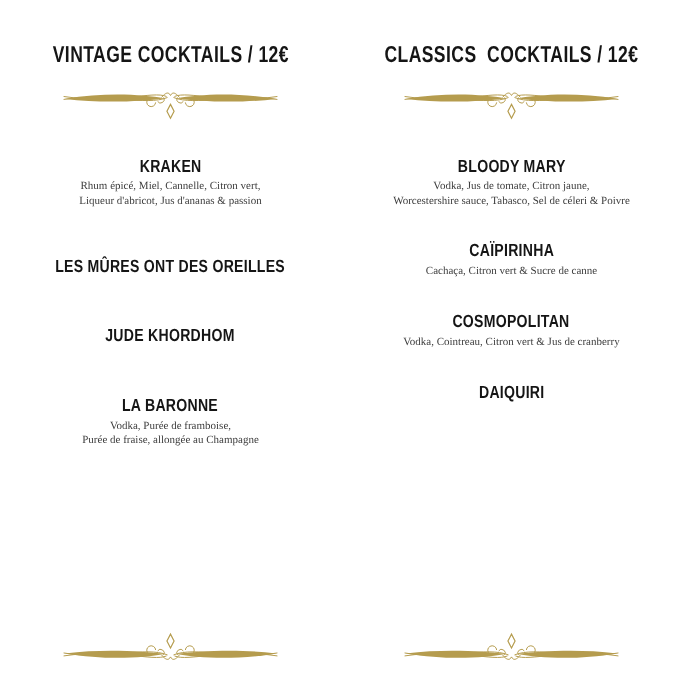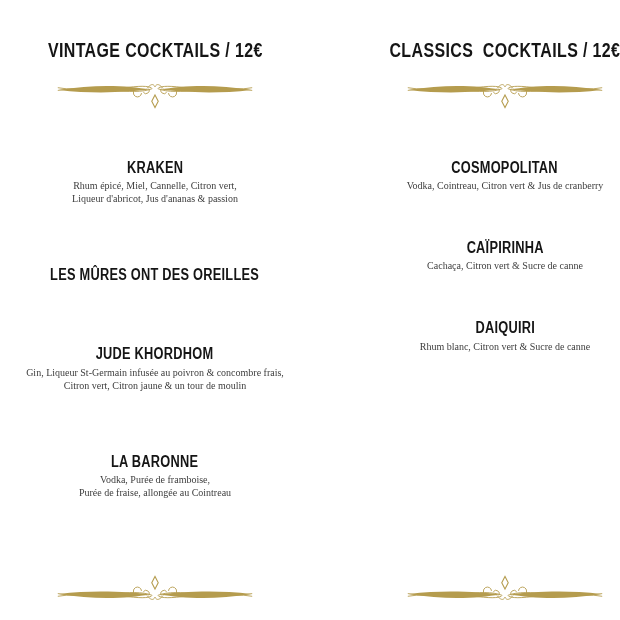--- a/index.html
+++ b/index.html
@@ -4,36 +4,35 @@
 <style>
   html,body{margin:0;padding:0;background:#ffffff;}
   body{
     width:620px;height:620px;overflow:hidden;
     font-family:"Liberation Sans",sans-serif;color:#1c1c1c;
   }
   .page{
     width:536px;height:620px;box-sizing:border-box;
     display:grid;grid-template-columns:310px 310px;
     padding-top:38px;
-    gap:40px;
   }
   .col{
     display:flex;flex-direction:column;align-items:center;
     text-align:center;height:582px;box-sizing:border-box;
   }
   .col-title{
     font-size:21px;font-weight:700;letter-spacing:.5px;line-height:1.1;
     transform:scaleX(.76);transform-origin:center;
     display:inline-block;white-space:pre;color:#151515;
   }
   .flourish{margin-top:15px;margin-bottom:30px;}
   .flourish svg{display:block;}
   .flourish.flipped svg{transform:scaleY(-1);}
   .bottom-flourish{margin-top:auto;margin-bottom:12px;}
-  .menu-item{margin-bottom:30px;margin-top:16px;}
+  .menu-item{margin-bottom:30px;}
   .col-vintage .menu-item{margin-bottom:44px;}
   .item-name{
     font-size:16px;font-weight:700;letter-spacing:.3px;line-height:1.2;
     transform:scaleX(.8);transform-origin:center;
     display:inline-block;white-space:pre;color:#151515;
   }
   .item-desc{
     font-size:10px;color:#3d3d3d;line-height:1.3;
     white-space:pre;margin-top:2px;font-family:Liberation Serif, serif;
   }
@@ -72,28 +71,26 @@
       <div class="item-desc">Rhum épicé, Miel, Cannelle, Citron vert,
 Liqueur d'abricot, Jus d'ananas &amp; passion</div>
     </div>
 
     <div class="menu-item">
       <div class="item-name">LES MÛRES ONT DES OREILLES</div>
     </div>
 
     <div class="menu-item">
       <div class="item-name">JUDE KHORDHOM</div>
-      <div class="item-desc">Gin, Liqueur St-Germain infusée au poivron &amp; concombre frais,
-Citron vert, Citron jaune &amp; un tour de moulin</div>
     </div>
 
     <div class="menu-item">
       <div class="item-name">LA BARONNE</div>
       <div class="item-desc">Vodka, Purée de framboise,
-Purée de fraise, allongée au Cointreau</div>
+Purée de fraise, allongée au Champagne</div>
     </div>
 
     <div class="flourish flipped bottom-flourish">
       <svg width="200" height="36" viewBox="0 0 220 40" xmlns="http://www.w3.org/2000/svg">
         <g fill="none" stroke="#b59c4e" stroke-width="1">
           <path d="M2,16 C45,9 85,23 107,14"></path>
           <path d="M218,16 C175,9 135,23 113,14"></path>
           <path d="M2,13 C55,21 92,7 106,13"></path>
           <path d="M218,13 C165,21 128,7 114,13"></path>
           <path d="M88,15 a4.5,4.5 0 1 0 7,4"></path>
@@ -128,34 +125,38 @@
           <path d="M101,14 C105,9 108,8 110,12 C112,8 115,9 119,14"></path>
           <path d="M110,21 L113.6,28 L110,35 L106.4,28 Z" stroke-width="1.2"></path>
         </g>
         <g fill="#b59c4e">
           <path d="M3,15.5 C45,8.5 82,11 104,15 C82,17.5 45,20.5 3,15.5 Z"></path>
           <path d="M217,15.5 C175,8.5 138,11 116,15 C138,17.5 175,20.5 217,15.5 Z"></path>
         </g>
       </svg>
     </div>
 
-
     <div class="menu-item">
-      <div class="item-name">COSMOPOLITAN</div>
-      <div class="item-desc">Vodka, Cointreau, Citron vert &amp; Jus de cranberry</div>
+      <div class="item-name">BLOODY MARY</div>
+      <div class="item-desc">Vodka, Jus de tomate, Citron jaune,
+Worcestershire sauce, Tabasco, Sel de céleri &amp; Poivre</div>
     </div>
 
     <div class="menu-item">
       <div class="item-name">CAÏPIRINHA</div>
       <div class="item-desc">Cachaça, Citron vert &amp; Sucre de canne</div>
     </div>
 
     <div class="menu-item">
+      <div class="item-name">COSMOPOLITAN</div>
+      <div class="item-desc">Vodka, Cointreau, Citron vert &amp; Jus de cranberry</div>
+    </div>
+
+    <div class="menu-item">
       <div class="item-name">DAIQUIRI</div>
-      <div class="item-desc">Rhum blanc, Citron vert &amp; Sucre de canne</div>
     </div>
 
 
 
     <div class="flourish flipped bottom-flourish">
       <svg width="200" height="36" viewBox="0 0 220 40" xmlns="http://www.w3.org/2000/svg">
         <g fill="none" stroke="#b59c4e" stroke-width="1">
           <path d="M2,16 C45,9 85,23 107,14"></path>
           <path d="M218,16 C175,9 135,23 113,14"></path>
           <path d="M2,13 C55,21 92,7 106,13"></path>

